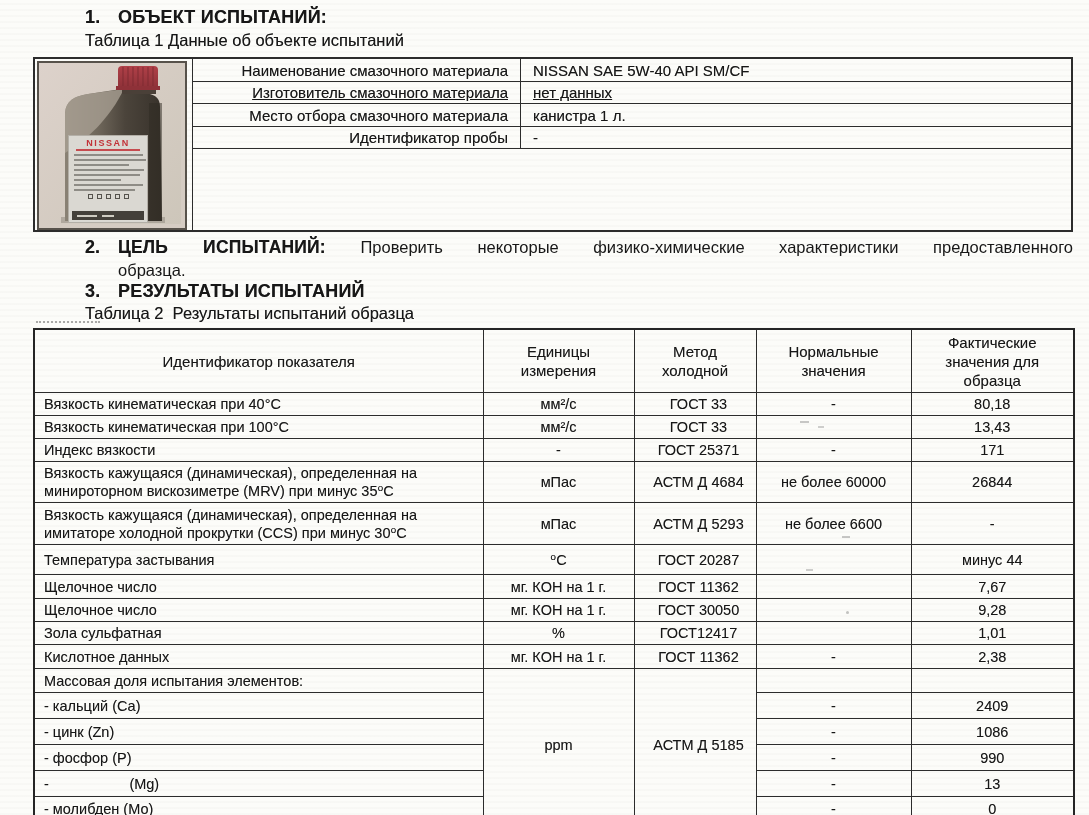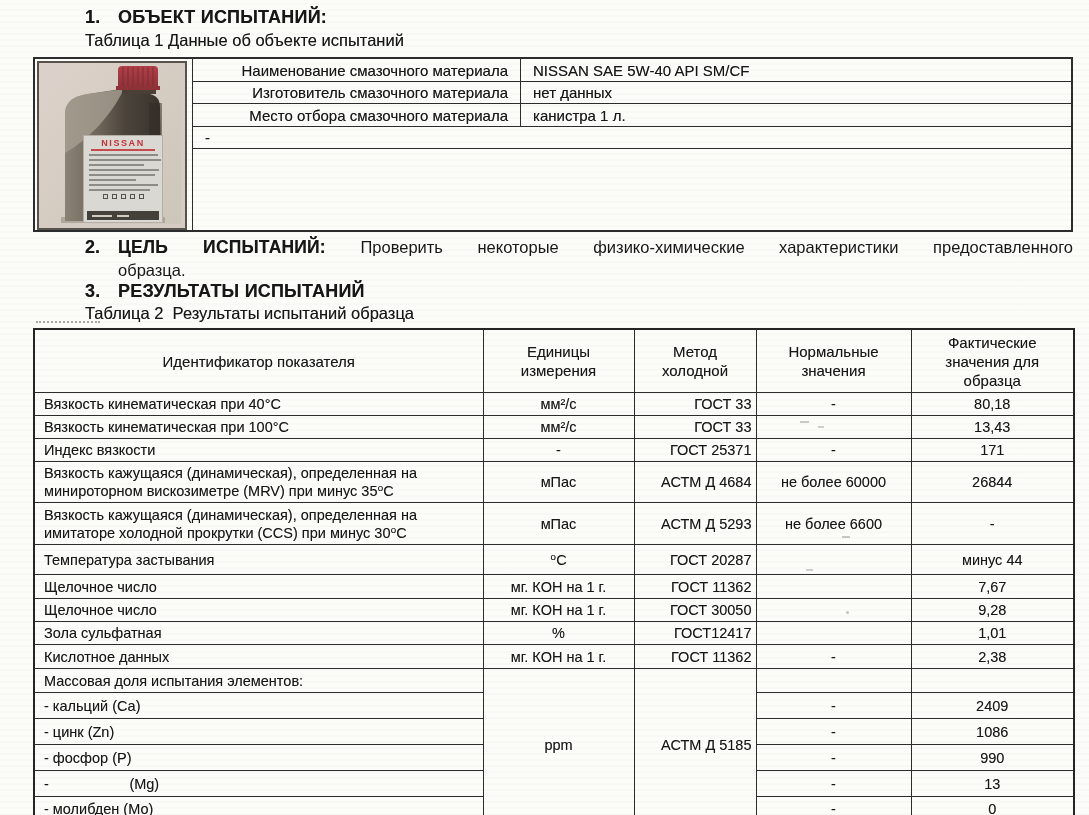--- a/index.html
+++ b/index.html
@@ -24,40 +24,40 @@
   #section2{position:absolute;left:85px;top:236px;width:988px;display:flex;font-size:16.5px;line-height:23px}
   #section2 .num{width:33px;flex:0 0 33px;font-weight:bold;font-size:18px}
   #section2 .body{flex:1}
   #section2 .jline{text-align:justify;text-align-last:justify}
   #section2 b{font-size:17.5px;letter-spacing:.2px}
 
   
   #table1{position:absolute;left:33px;top:57px;width:1040px;height:175px;border:2px solid #2c2c2c;box-sizing:border-box}
   #photo{position:absolute;left:2px;top:2px;width:146px;height:165px;border:2px solid #57524b;background:#d5ccc3;overflow:hidden}
   #photo svg{position:absolute;left:0;top:0}
-  #photo-label{position:absolute;left:44px;top:72px;width:80px;height:88px;background:#dad8d2;border:1px solid #b3afa7;box-sizing:border-box;overflow:hidden}
+  #photo-label{position:absolute;left:29px;top:72px;width:80px;height:88px;background:#dad8d2;border:1px solid #b3afa7;box-sizing:border-box;overflow:hidden}
   .lbl-brand{color:#c23238;font-weight:bold;font-size:9px;letter-spacing:1.6px;text-align:center;margin-top:2px;filter:blur(.3px)}
   .lbl-redline{height:2px;background:#c23238;margin:1px 7px 3px;opacity:.85}
   .lbl-line{height:2px;background:#6e6c66;margin:3px 5px;opacity:.7;filter:blur(.2px)}
   .lbl-icons{display:flex;gap:4px;justify-content:center;margin-top:3px}
   .lbl-icons span{width:5px;height:5px;border:1px solid #55534d;box-sizing:border-box}
   .lbl-band{position:absolute;left:3px;right:3px;bottom:2px;height:9px;background:#44403a;display:flex;gap:5px;align-items:center;padding:0 5px}
   .lbl-band i{display:block;height:2px;background:#cfccc2;width:20px}
   #t1rows{position:absolute;left:157px;top:0;right:0;bottom:0;border-left:1.5px solid #2c2c2c}
   .t1row{display:flex;align-items:stretch;border-bottom:1.5px solid #2c2c2c;font-size:15px;box-sizing:border-box}
   .t1label{width:328px;flex:0 0 328px;border-right:1.5px solid #2c2c2c;display:flex;align-items:center;justify-content:flex-end;padding-right:12px;box-sizing:border-box}
   .t1value{flex:1;display:flex;align-items:center;padding-left:12px}
 
   
   #table2{position:absolute;left:33px;top:328px;width:1040px;border-collapse:collapse;table-layout:fixed;font-size:14.5px;border:2px solid #252525}
   #table2 th,#table2 td{border:1.5px solid #2c2c2c;vertical-align:middle;padding:1px 4px;text-shadow:0 0 .5px rgba(25,25,25,.4);overflow:hidden}
   #table2 th{font-weight:normal;font-size:15px;line-height:19px;text-align:center;height:60px}
   #table2 td.name{text-align:left;padding:2px 9px;white-space:pre-wrap;line-height:18px}
   #table2 td.unit{text-align:center}
-  #table2 td.method{text-align:right;padding-left:11px}
+  #table2 td.method{text-align:center;padding-left:11px}
   #table2 td.norm{text-align:center}
   #table2 td.actual{text-align:center}
 
   
   .artifact{position:absolute;pointer-events:none}
 </style>
 </head>
 <body>
 
 <div class="heading txtfx" style="top:7px">
@@ -125,29 +125,30 @@
           <i></i>
           <i style="width:12px"></i>
         </div>
     </div>
   </div>
   <div id="t1rows">
       <div class="t1row" style="height: 23px; justify-content: space-between;">
         <div class="t1label txtfx">Наименование смазочного материала</div>
         <div class="t1value txtfx">NISSAN SAE 5W-40 API SM/CF</div>
       </div>
-      <div class="t1row" style="height: 22px;">
+      <div class="t1row" style="height: 22px; text-decoration: underline;">
         <div class="t1label txtfx">Изготовитель смазочного материала</div>
         <div class="t1value txtfx">нет данных</div>
       </div>
       <div class="t1row" style="height: 23px;">
         <div class="t1label txtfx">Место отбора смазочного материала</div>
         <div class="t1value txtfx">канистра 1 л.</div>
       </div>
       <div class="t1row" style="height: 22px;">
+        <div class="t1label txtfx">Идентификатор пробы</div>
         <div class="t1value txtfx">-</div>
       </div>
     </div>
 </div>
 
 <div id="section2">
   <span class="num txtfx">2.</span>
   <div class="body">
     <div class="jline"><b class="txtfx">ЦЕЛЬ ИСПЫТАНИЙ:</b> <span>Проверить некоторые физико-химические характеристики предоставленного</span></div>
     <div>образца.</div>

